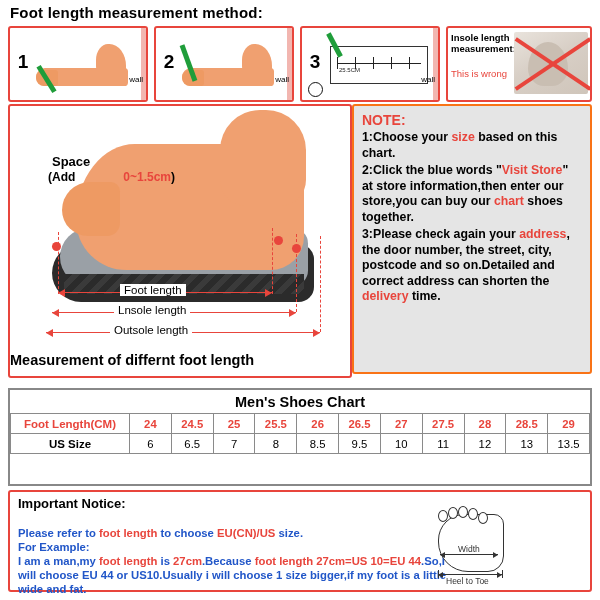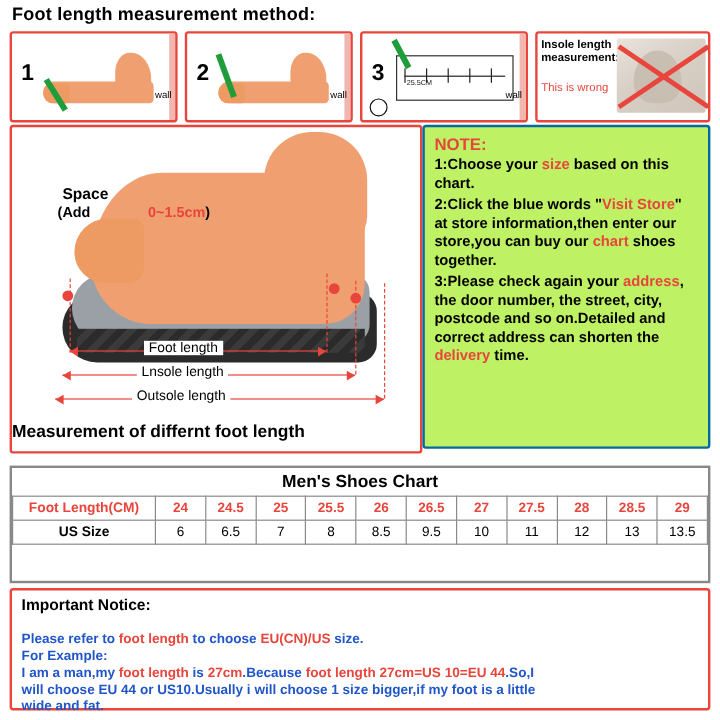--- a/index.html
+++ b/index.html
@@ -152,21 +152,21 @@
   .tick{position:absolute;width:0;border-left:1px dashed #e8453c;}
 
   .measure-caption{
     position:absolute;left:10px;top:352px;width:336px;
     font-size:14.5px;font-weight:bold;color:#000;text-align:left;
   }
 
   
   .note{
     position:absolute;left:352px;top:104px;width:240px;height:270px;
-    border:2px solid #0369a1;border-radius:3px;background:#bef264;
+    border:2px solid #f97316;border-radius:3px;background:#e5e5e5;
     padding:6px 8px;box-sizing:border-box;
   }
   .note-title{font-size:14px;font-weight:bold;color:#e8453c;margin:0 0 2px 0;}
   .note p{
     margin:0 0 2px 0;font-size:12.3px;font-weight:bold;color:#000;line-height:15.5px;
   }
   .rd{color:#e8453c;}
 
   
   .chart-wrap{
@@ -358,15 +358,29 @@
   </div>
 
   <div class="notice">
     <div class="notice-title">Important Notice:</div>
     <p><span>Please refer to </span><span class="rd">foot length</span><span> to choose </span><span class="rd">EU(CN)/US</span><span> size.</span></p>
     <p>For Example:</p>
     <p><span>I am a man,my </span><span class="rd">foot length</span><span> is </span><span class="rd">27cm</span><span>.Because </span><span class="rd">foot length 27cm=US 10=EU 44</span><span>.So,I</span></p>
     <p>will choose EU 44 or US10.Usually i will choose 1 size bigger,if my foot is a little</p>
     <p>wide and fat.</p>
 
+    <div class="foot-icon">
+      <div class="fi-foot"></div>
+      <div class="fi-toe" style="left:6px;top:0px;"></div>
+      <div class="fi-toe" style="left:16px;top:-3px;"></div>
+      <div class="fi-toe" style="left:26px;top:-4px;"></div>
+      <div class="fi-toe" style="left:36px;top:-2px;"></div>
+      <div class="fi-toe" style="left:46px;top:2px;"></div>
+      <div class="fi-arrow" style="left:8px;top:44px;width:58px;"></div>
+      <div class="fi-label" style="left:26px;top:34px;">Width</div>
+      <div class="fi-v" style="left:6px;top:60px;height:8px;"></div>
+      <div class="fi-v" style="left:70px;top:60px;height:8px;"></div>
+      <div class="fi-arrow" style="left:6px;top:64px;width:64px;"></div>
+      <div class="fi-label" style="left:14px;top:66px;">Heel to Toe</div>
+    </div>
   </div>
 
 </div>
 
 </body></html>

